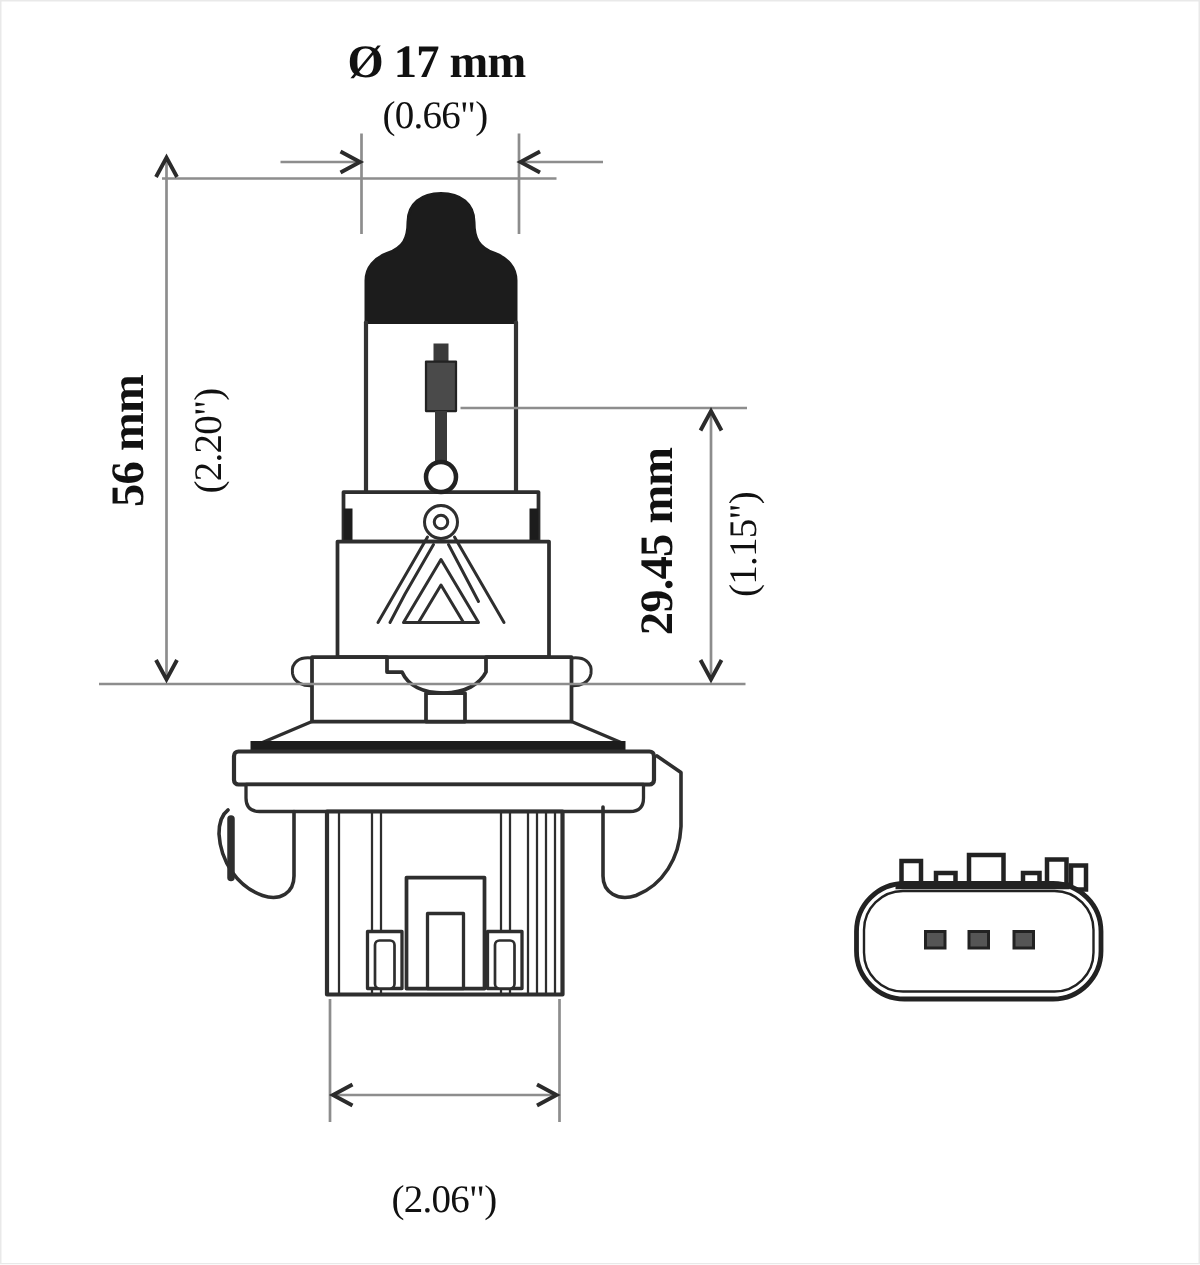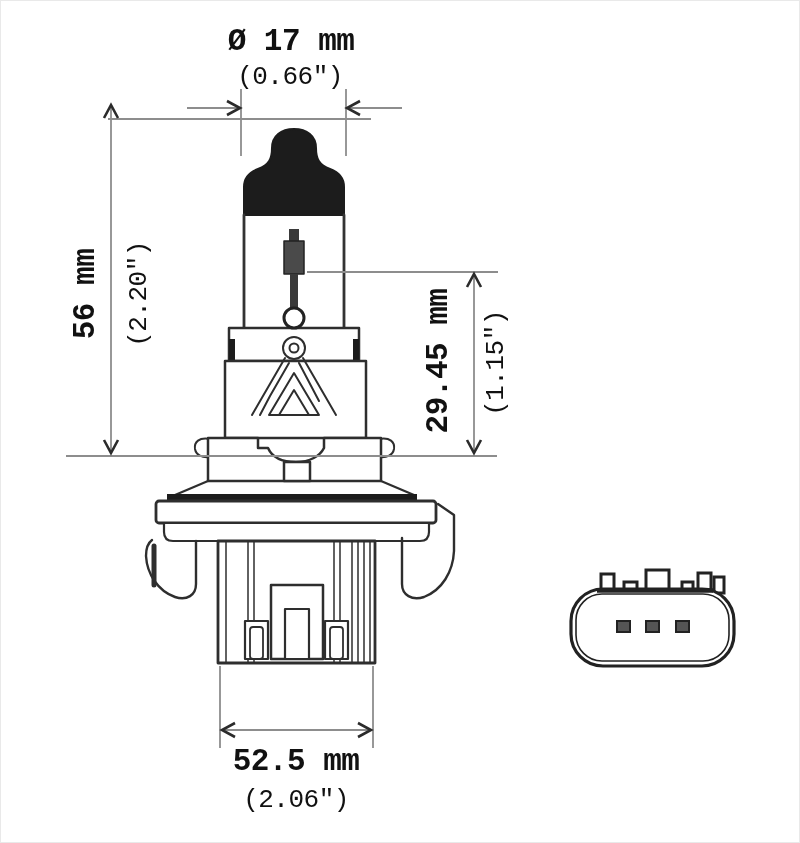--- a/index.html
+++ b/index.html
@@ -3,21 +3,21 @@
 <meta charset="utf-8">
 <style>
   html,body{margin:0;padding:0;background:#fff;}
   .canvas{
     position:relative;
     width:800px;height:843px;
     background:#ffffff;
     border:1px solid #e9e9e9;
     box-sizing:border-box;
     overflow:hidden;
-    font-family:Liberation Mono, monospace;
+    font-family:Liberation Serif, serif;
   }
   .canvas svg{position:absolute;left:0;top:0;}
   .dim-label{
     position:absolute;
     display:flex;align-items:center;justify-content:center;
     color:#111;
     white-space:nowrap;
     letter-spacing:-0.5px;
   }
   .metric{font-size:31px;font-weight:700;}
@@ -159,16 +159,15 @@
 
   <div class="dim-label metric" style="left:140px;top:22px;width:300px;height:36px;">Ø 17 mm</div>
   <div class="dim-label imperial" style="left:139px;top:61px;width:300px;height:30px;">(0.66")</div>
 
   <div class="dim-label metric vert" style="left:-26px;top:275px;width:220px;height:36px;">56 mm</div>
   <div class="dim-label imperial vert" style="left:28px;top:277px;width:220px;height:32px;">(2.20")</div>
 
   <div class="dim-label metric vert" style="left:327px;top:342px;width:220px;height:36px;">29.45 mm</div>
   <div class="dim-label imperial vert" style="left:385px;top:346px;width:220px;height:32px;">(1.15")</div>
 
-  <div class="dim-label metric" style="left:145px;top:742px;width:300px;height:36px;">52.5 mm</div>
   <div class="dim-label imperial" style="left:145px;top:784px;width:300px;height:30px;">(2.06")</div>
 
 </div>
 
 </body></html>

